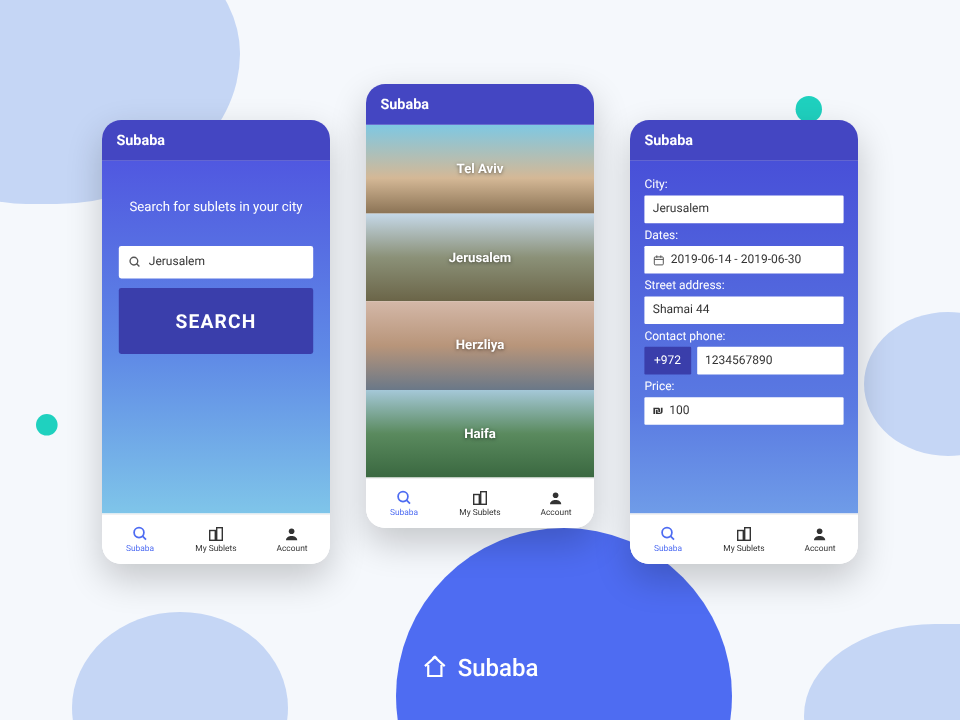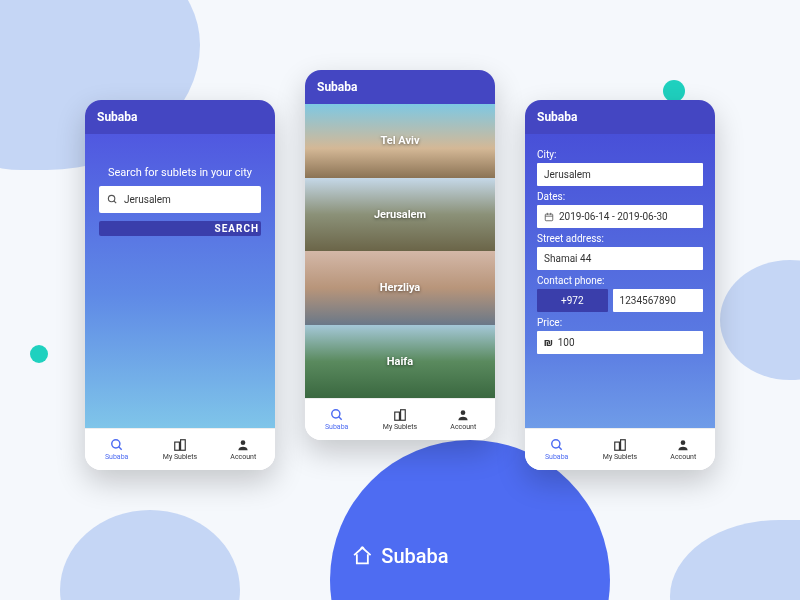--- a/index.html
+++ b/index.html
@@ -12,36 +12,36 @@
 .blob5{width:140px;height:120px;background:#c5d6f5;top:260px;right:-60px}
 .dot{position:absolute;border-radius:50%;background:#1fd1bf}
 .dot1{width:22px;height:22px;top:80px;right:115px}
 .dot2{width:18px;height:18px;top:345px;left:30px}
 .stage{position:absolute;inset:0;display:flex;justify-content:center;gap:30px;padding-top:100px}
 .phone{width:190px;height:370px;background:#fff;border-radius:16px;box-shadow:0 12px 30px rgba(0,0,0,.2);overflow:hidden;display:flex;flex-direction:column;position:relative}
 .phone.mid{margin-top:-30px}
 .header{background:#4446c2;color:#fff;font-weight:700;font-size:12px;padding:10px 12px}
 .phone-body{flex:1;overflow:hidden;display:flex;flex-direction:column}
 .search-body{background:linear-gradient(180deg,#5058e0 0%,#5f8ae6 55%,#7fc5e9 100%);padding:32px 14px 14px;color:#fff}
-.search-title{font-size:11px;text-align:center;margin-bottom:7px}
+.search-title{font-size:11px;text-align:center;margin-bottom:26px}
 .field{background:#fff;color:#333;font-size:10px;padding:8px 8px;margin-bottom:8px;display:flex;align-items:center;gap:6px;border-radius:2px}
 .field svg{width:11px;height:11px;flex-shrink:0}
-.btn{background:#3a3eab;color:#fff;text-align:right;font-size:10px;font-weight:700;letter-spacing:1px;padding:2px;border-radius:2px}
+.btn{background:#3a3eab;color:#fff;text-align:center;font-size:16px;font-weight:700;letter-spacing:1px;padding:18px;border-radius:2px}
 .cities{flex:1;display:flex;flex-direction:column}
 .city{flex:1;display:flex;align-items:center;justify-content:center;color:#fff;font-weight:700;font-size:11px;text-shadow:0 1px 3px rgba(0,0,0,.5);position:relative}
 .c1{background:linear-gradient(180deg,#7ec8e3 0%,#d4b896 60%,#8b7355 100%)}
 .c2{background:linear-gradient(180deg,#c5d8e8 0%,#8b9178 50%,#6b6548 100%)}
 .c3{background:linear-gradient(180deg,#a5c8d8 0%,#5a8a5e 50%,#3a6840 100%)}
 .c4{background:linear-gradient(180deg,#d4b8a8 0%,#b8957a 50%,#6a7888 100%)}
 .form-body{background:linear-gradient(180deg,#4850d8 0%,#5a7ae2 70%,#6f9ce8 100%);padding:10px 12px;color:#fff}
 .lbl{font-size:10px;margin:5px 0 3px}
 .inp{background:#fff;color:#333;font-size:10px;padding:6px 7px;display:flex;align-items:center;gap:5px;border-radius:1px}
 .inp svg{width:10px;height:10px}
 .phone-row{display:flex;gap:5px}
-.prefix{background:#3a3eab;color:#fff;font-size:10px;padding:6px 24px;border-radius:1px}
+.prefix{background:#3a3eab;color:#fff;font-size:10px;padding:6px 8px;border-radius:1px}
 .tabbar{background:#fff;display:flex;height:42px;border-top:1px solid #eee}
 .tab{flex:1;display:flex;flex-direction:column;align-items:center;justify-content:center;gap:1px;font-size:7px;color:#333}
 .tab svg{width:14px;height:14px}
 .tab.active svg{stroke:#4e6cf2;fill:none}
 .tab.active{color:#4e6cf2}
 .brand{position:absolute;bottom:32px;left:50%;transform:translateX(-50%);color:#fff;font-size:20px;font-weight:500;display:flex;align-items:center;gap:8px;z-index:5}
 .brand svg{width:22px;height:22px}
 </style>
 </head>
 <body>

